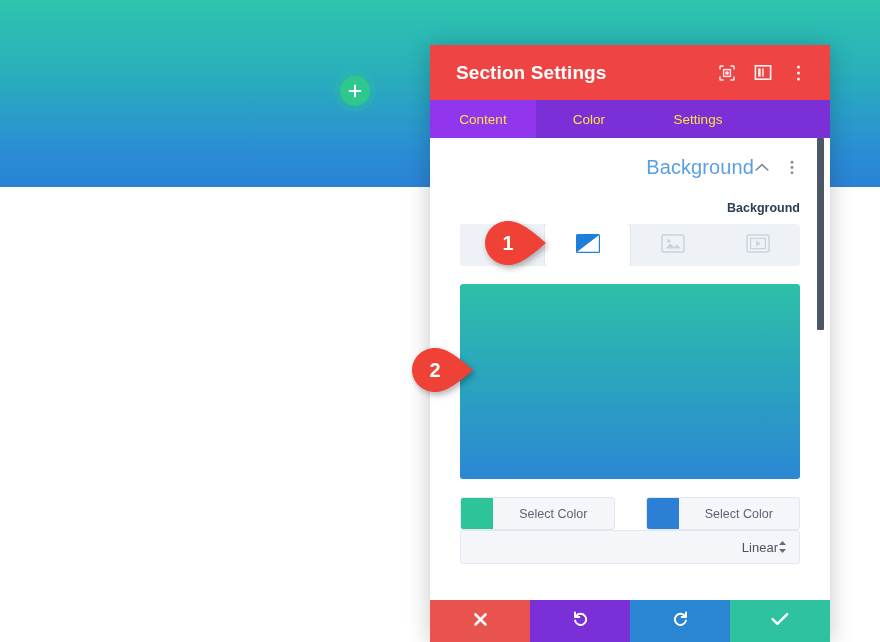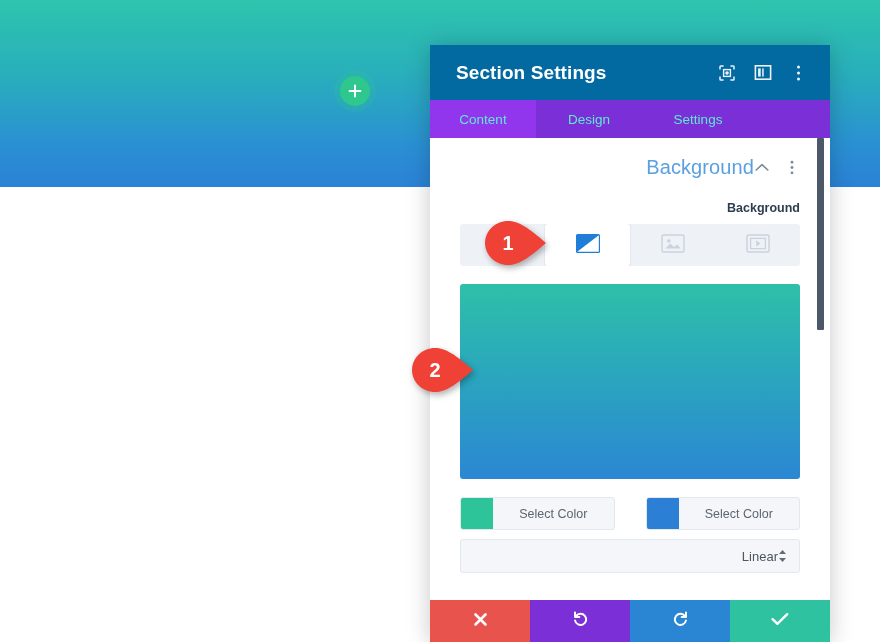--- a/index.html
+++ b/index.html
@@ -62,21 +62,21 @@
     height: 597px;
     background: #ffffff;
     box-shadow: 0 2px 22px rgba(0,0,0,0.22);
     display: flex;
     flex-direction: column;
     overflow: hidden;
   }
 
   .panel-header {
     height: 55px;
-    background: #0369a1;
+    background: #ef4444;
     display: flex;
     align-items: center;
     padding: 0 22px 0 26px;
     flex: 0 0 auto;
   }
   .panel-title {
     color: #ffffff;
     font-size: 19px;
     font-weight: bold;
     letter-spacing: 0.1px;
@@ -102,21 +102,21 @@
     height: 38px;
     background: #7b2fd6;
     display: flex;
     flex: 0 0 auto;
   }
   .panel-tab {
     height: 38px;
     display: flex;
     align-items: center;
     justify-content: center;
-    color: #5eead4;
+    color: #fde047;
     font-size: 13.5px;
     cursor: pointer;
     padding: 0 18px;
     white-space: nowrap;
   }
   .panel-tab.tab-0 { width: 106px; padding: 0; background: #9236ee; }
   .panel-tab.tab-1 { width: 106px; padding: 0; }
   .panel-tab.tab-2 { width: 112px; padding: 0; }
 
   .panel-scroll {
@@ -217,21 +217,20 @@
     flex: 1 1 auto;
     display: flex;
     align-items: center;
     justify-content: center;
     font-size: 12.5px;
     color: #5c6570;
   }
 
   .select-wrap {
     position: relative;
-    margin-top: 9px;
     height: 32px;
     background: #f4f6f9;
     border: 1px solid #e3e7ee;
     border-radius: 3px;
     display: flex;
     align-items: center;
     cursor: pointer;
   }
   .select-value {
     padding-left: 12px;
@@ -354,21 +353,21 @@
             <circle cx="2.5" cy="9" r="1.5" fill="#ffffff"></circle>
             <circle cx="2.5" cy="15" r="1.5" fill="#ffffff"></circle>
           </svg>
         </div>
 
       </div>
     </div>
 
     <div class="panel-tabs">
       <div class="panel-tab tab-0">Content</div>
-      <div class="panel-tab tab-1">Design</div>
+      <div class="panel-tab tab-1">Color</div>
       <div class="panel-tab tab-2">Settings</div>
     </div>
 
     <div class="panel-scroll">
       <div class="panel-content">
 
         <div class="section-head">
           <div class="section-head-title">Background</div>
           <div class="section-head-icons">
             <div class="section-head-icon">

